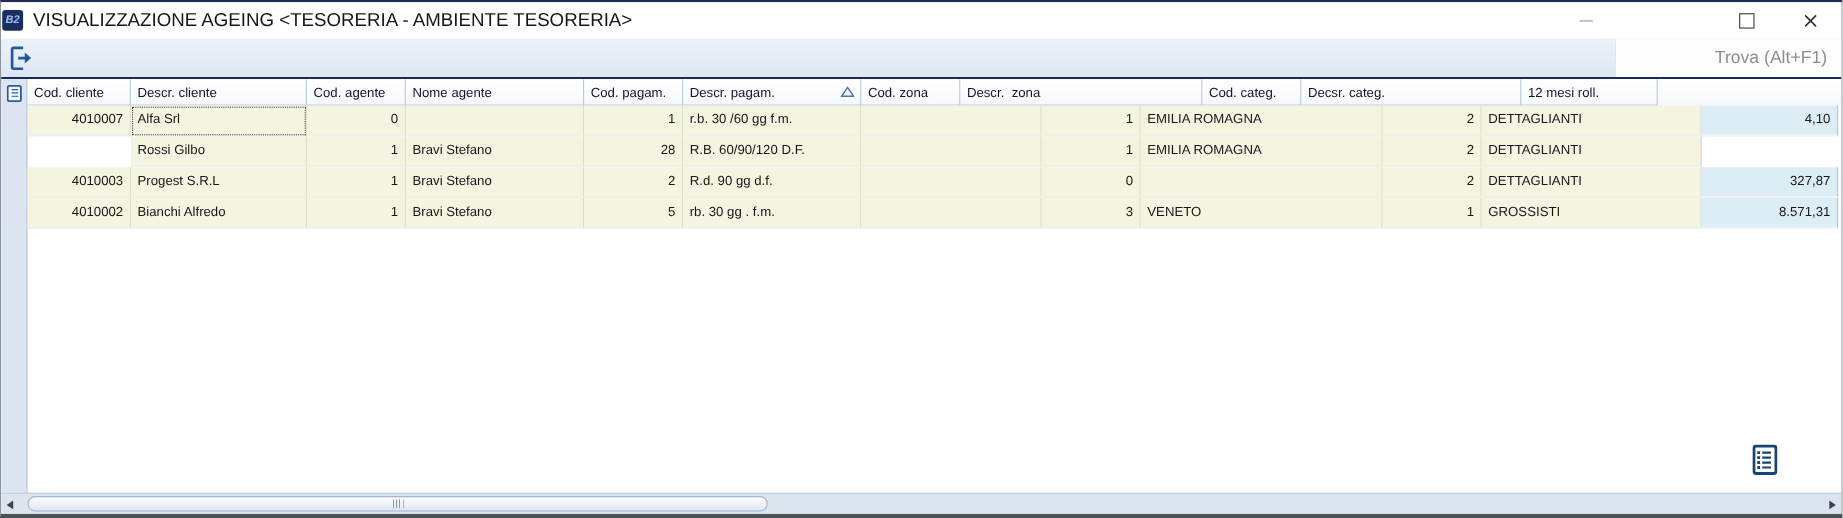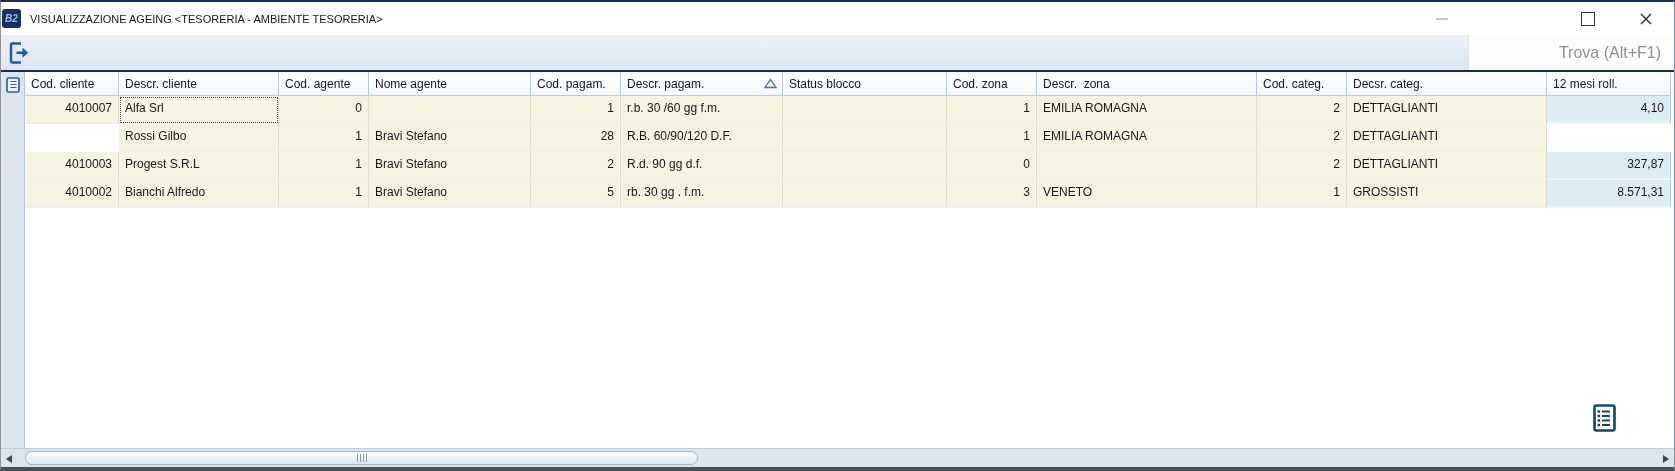--- a/index.html
+++ b/index.html
@@ -5,21 +5,21 @@
   html,body{margin:0;padding:0;background:#c9ccd1;font-family:"Liberation Sans","DejaVu Sans",sans-serif;}
   .window{
     position:relative;width:1675px;height:471px;box-sizing:border-box;background:#fff;
     border-top:2px solid #1d2b55;border-left:1px solid #8d939b;border-right:1px solid #8d939b;
     border-bottom:4px solid #4b5056;overflow:hidden;
   }
   
   .titlebar{height:33px;background:#ffffff;display:flex;align-items:center;padding:0 0 0 1px;}
   .app-icon{width:19px;height:19px;border-radius:3px;background:#1b2f5e;display:flex;align-items:center;justify-content:center;
     color:#9dbdf0;font-size:10px;font-weight:bold;font-style:italic;letter-spacing:0;flex:0 0 auto;}
-  .title{margin-left:9px;font-size:11px;color:#161616;white-space:nowrap;}
+  .title{margin-left:9px;font-size:17px;color:#161616;white-space:nowrap;}
   .controls{margin-left:auto;display:flex;align-items:center;height:100%;}
   .ctrl{width:40px;height:100%;display:flex;align-items:center;justify-content:center;cursor:default;}
   .ctrl.min{margin-right:106px;}
   .ctrl.max{margin-right:18px;}
   .ctrl.close{margin-right:8px;}
   .minbar{width:12px;height:2px;background:#c3c6ca;}
   .maxbox{width:12px;height:12px;border:1.4px solid #3a3a3a;background:#fff;}
   
   .toolbar{height:35px;background:linear-gradient(#ecf1f8,#dde7f2);display:flex;align-items:center;position:relative;}
   .exit-btn{width:34px;height:35px;display:flex;align-items:center;justify-content:center;background:transparent;border:none;padding:0;}
@@ -109,21 +109,20 @@
     <div class="grid-area">
       <div class="header-row" id="headerRow">
           <div class="hcell" style="width: 94px;"><span>Cod. cliente</span></div>
           <div class="hcell" style="width: 160px;"><span>Descr. cliente</span></div>
           <div class="hcell" style="width: 90px;"><span>Cod. agente</span></div>
           <div class="hcell" style="width: 162px;"><span>Nome agente</span></div>
           <div class="hcell" style="width: 90px;"><span>Cod. pagam.</span></div>
           <div class="hcell" style="width: 162px;"><span>Descr. pagam.</span><span class="sort-icon"><svg width="13" height="11" viewBox="0 0 13 11">
                 <polygon points="6.5,1.5 12,9.5 1,9.5" fill="#eef4fb" stroke="#4a76a8" stroke-width="1.3"></polygon>
               </svg></span></div>
-          <div class="hcell" style="width: 164px;"><span>Status blocco</span></div>
           <div class="hcell" style="width: 90px;"><span>Cod. zona</span></div>
           <div class="hcell" style="width: 220px;"><span>Descr.  zona</span></div>
           <div class="hcell" style="width: 90px;"><span>Cod. categ.</span></div>
           <div class="hcell" style="width: 200px;"><span>Decsr. categ.</span></div>
           <div class="hcell" style="width: 124px;"><span>12 mesi roll.</span></div>
         </div>
       <div id="rowsContainer">
           <div class="trow">
             <div class="cell num" style="width: 94px;">4010007</div>
             <div class="cell txt focused" style="width: 160px;">Alfa Srl</div>

